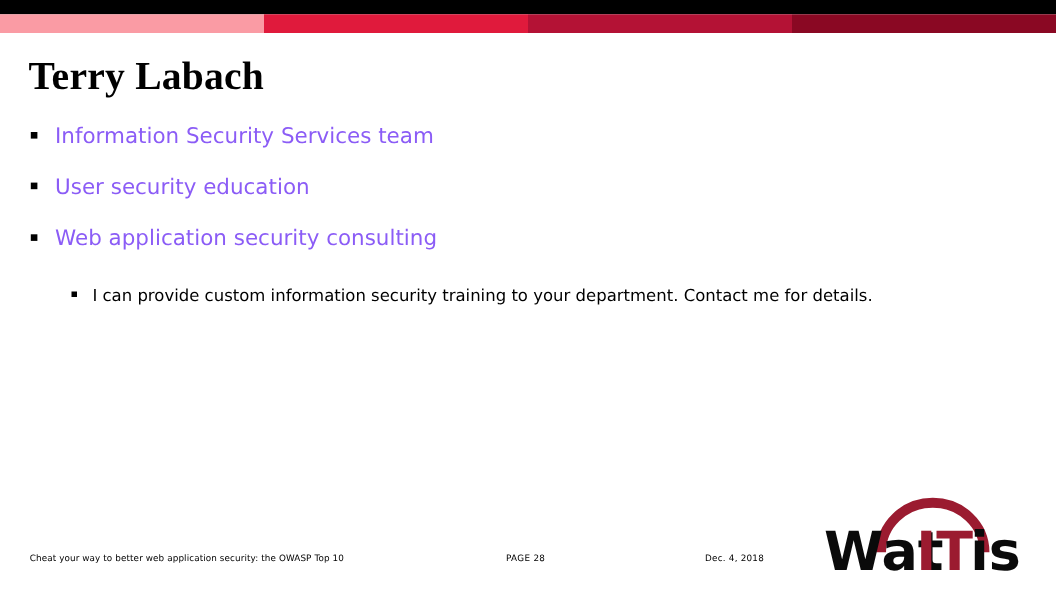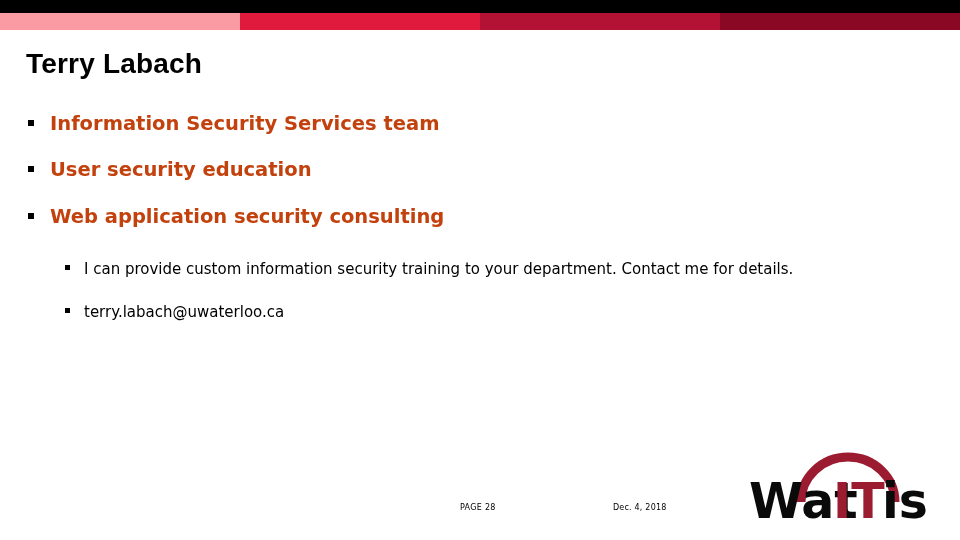--- a/index.html
+++ b/index.html
@@ -42,43 +42,42 @@
   .topbar-seg {
     height: 17px;
     flex: 0 0 240px;
   }
 
   
   #slide-title {
     position: absolute;
     top: 48px;
     left: 26px;
-    font-size: 28px;
+    font-size: 36px;
     font-weight: bold;
     color: #000000;
     letter-spacing: 0.2px;
-    font-family: Liberation Sans, sans-serif;
+    font-family: Liberation Serif, serif;
   }
 
   
   #slide-body {
     position: absolute;
     top: 112px;
     left: 26px;
     width: 900px;
   }
 
   .bullet-l1 {
     position: relative;
     padding-left: 24px;
     font-size: 19.5px;
     line-height: 1.25;
-    color: #c2410c;
+    color: #8b5cf6;
     margin-bottom: 22px;
-    font-weight: bold;
   }
   .bullet-l1 .marker {
     position: absolute;
     left: 2px;
     top: 8px;
     width: 6px;
     height: 6px;
     background: #000000;
   }
 
@@ -123,21 +122,21 @@
   }
   #footer-page {
     position: absolute;
     left: 460px;
     top: 3px;
     white-space: nowrap;
     letter-spacing: 0.3px;
   }
   #footer-date {
     position: absolute;
-    left: 613px;
+    left: 641px;
     top: 3px;
     white-space: nowrap;
     letter-spacing: 0.2px;
     text-align: right;
   }
 
   
   #slide-logo {
     position: absolute;
     left: 745px;
@@ -179,29 +178,26 @@
   <div class="bullet-l1">
     <span class="marker"></span>
     <span>Web application security consulting</span>
   </div>
 
   <div class="sub-list">
     <div class="bullet-l2">
       <span class="marker"></span>
       <span>I can provide custom information security training to your department. Contact me for details.</span>
     </div>
-    <div class="bullet-l2">
-      <span class="marker"></span>
-      <span>terry.labach@uwaterloo.ca</span>
-    </div>
   </div>
 
 </div>
 
 <div id="slide-footer">
+  <div id="footer-note">Cheat your way to better web application security: the OWASP Top 10</div>
   <div id="footer-page">PAGE  28</div>
   <div id="footer-date">Dec. 4, 2018</div>
 </div>
 
 <div id="slide-logo">
   <svg width="196" height="76" viewBox="0 0 196 76" xmlns="http://www.w3.org/2000/svg">
 
     <path d="M 56 56 A 47 45 0 0 1 150 56" fill="none" stroke="#9B1B30" stroke-width="9"></path>
     <text x="4" y="72" font-family="DejaVu Sans, sans-serif" font-size="49" font-weight="bold" fill="#0A0A0A">Wat</text>
     <text x="88" y="72" font-family="DejaVu Sans, sans-serif" font-size="49" font-weight="bold" fill="#9B1B30">IT</text>

